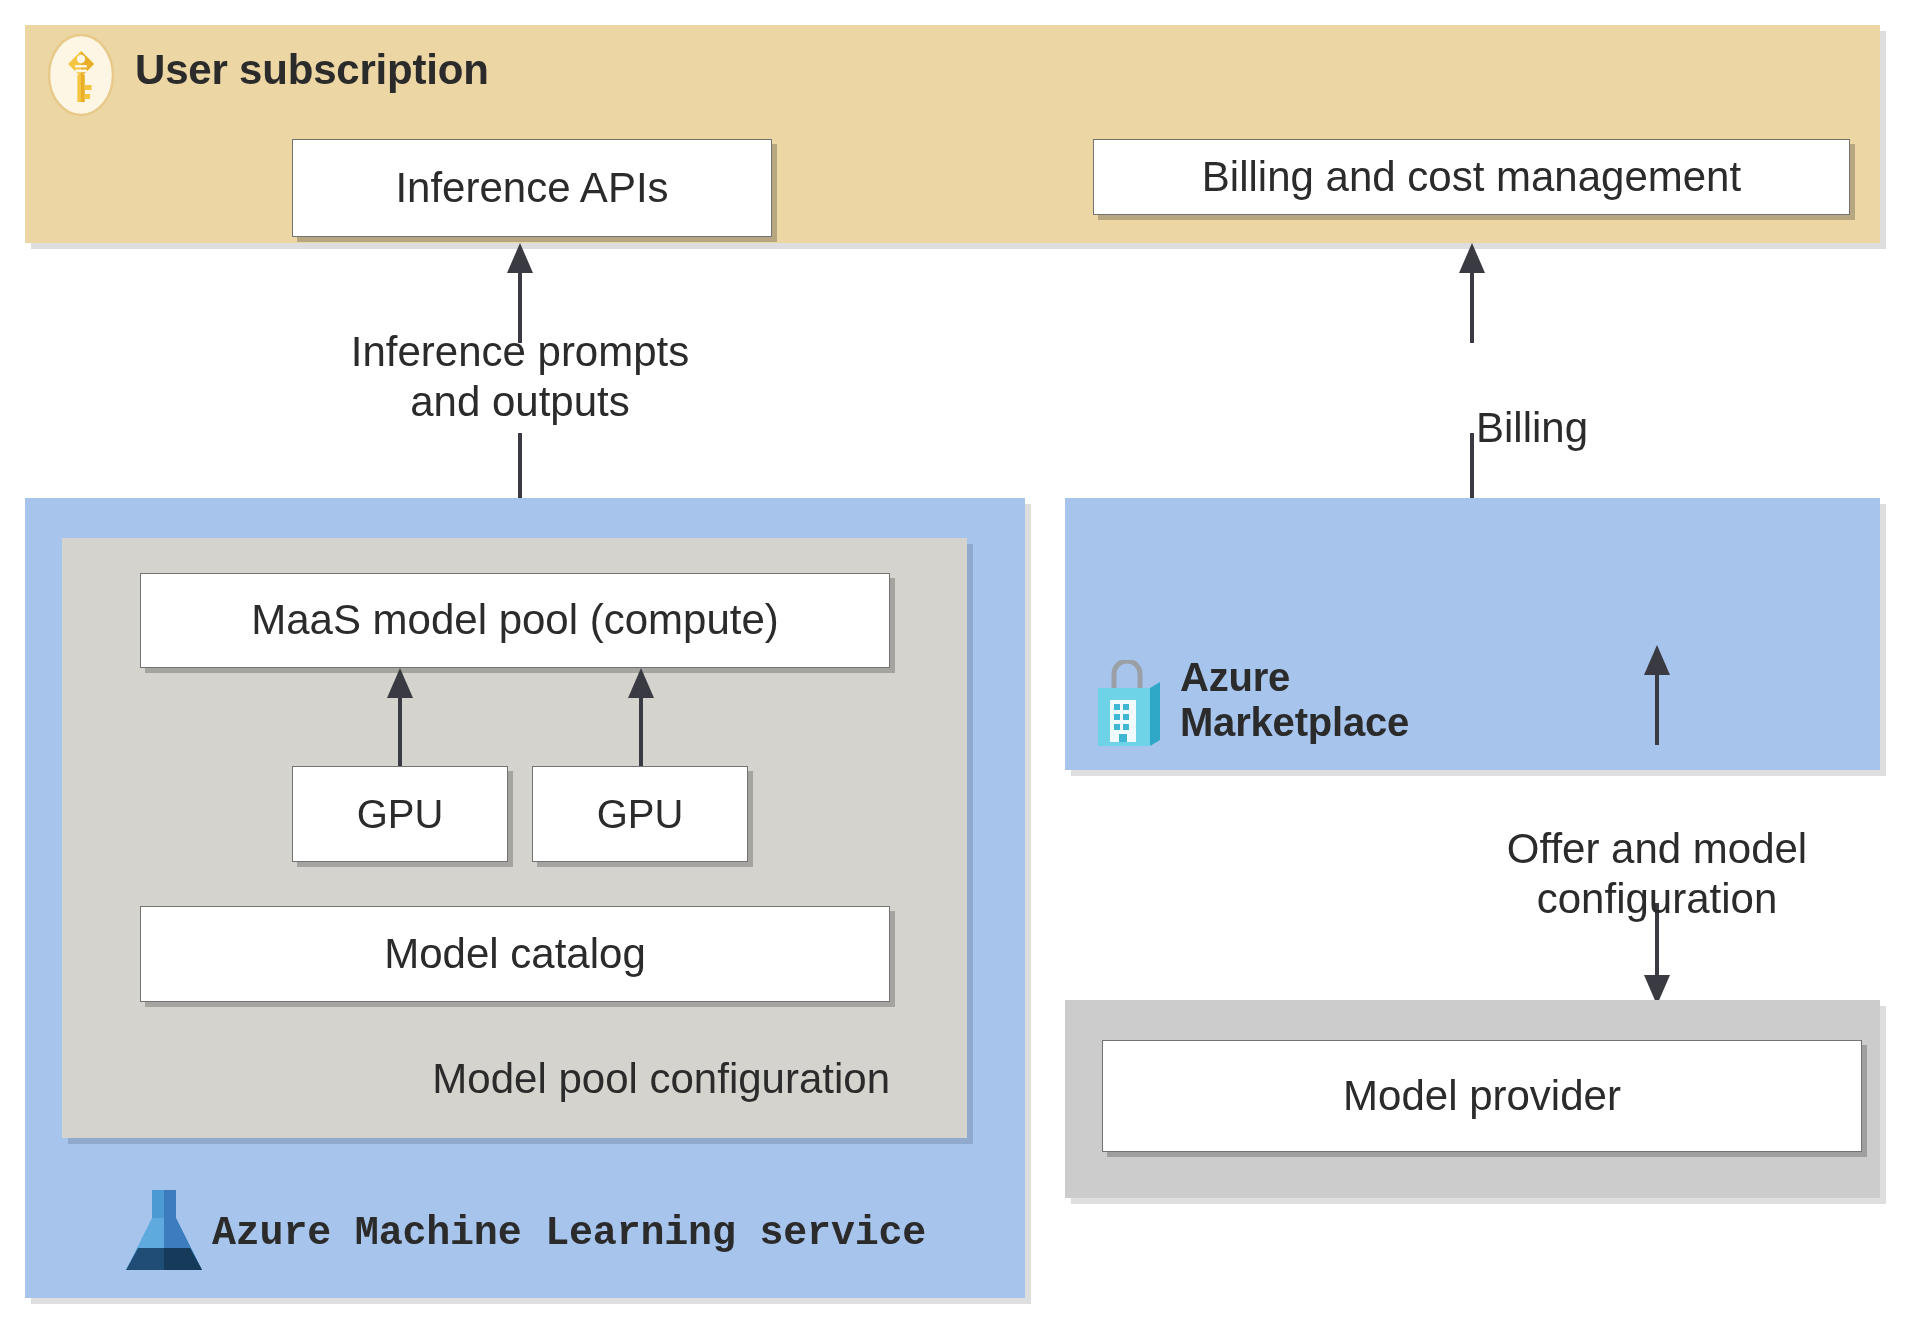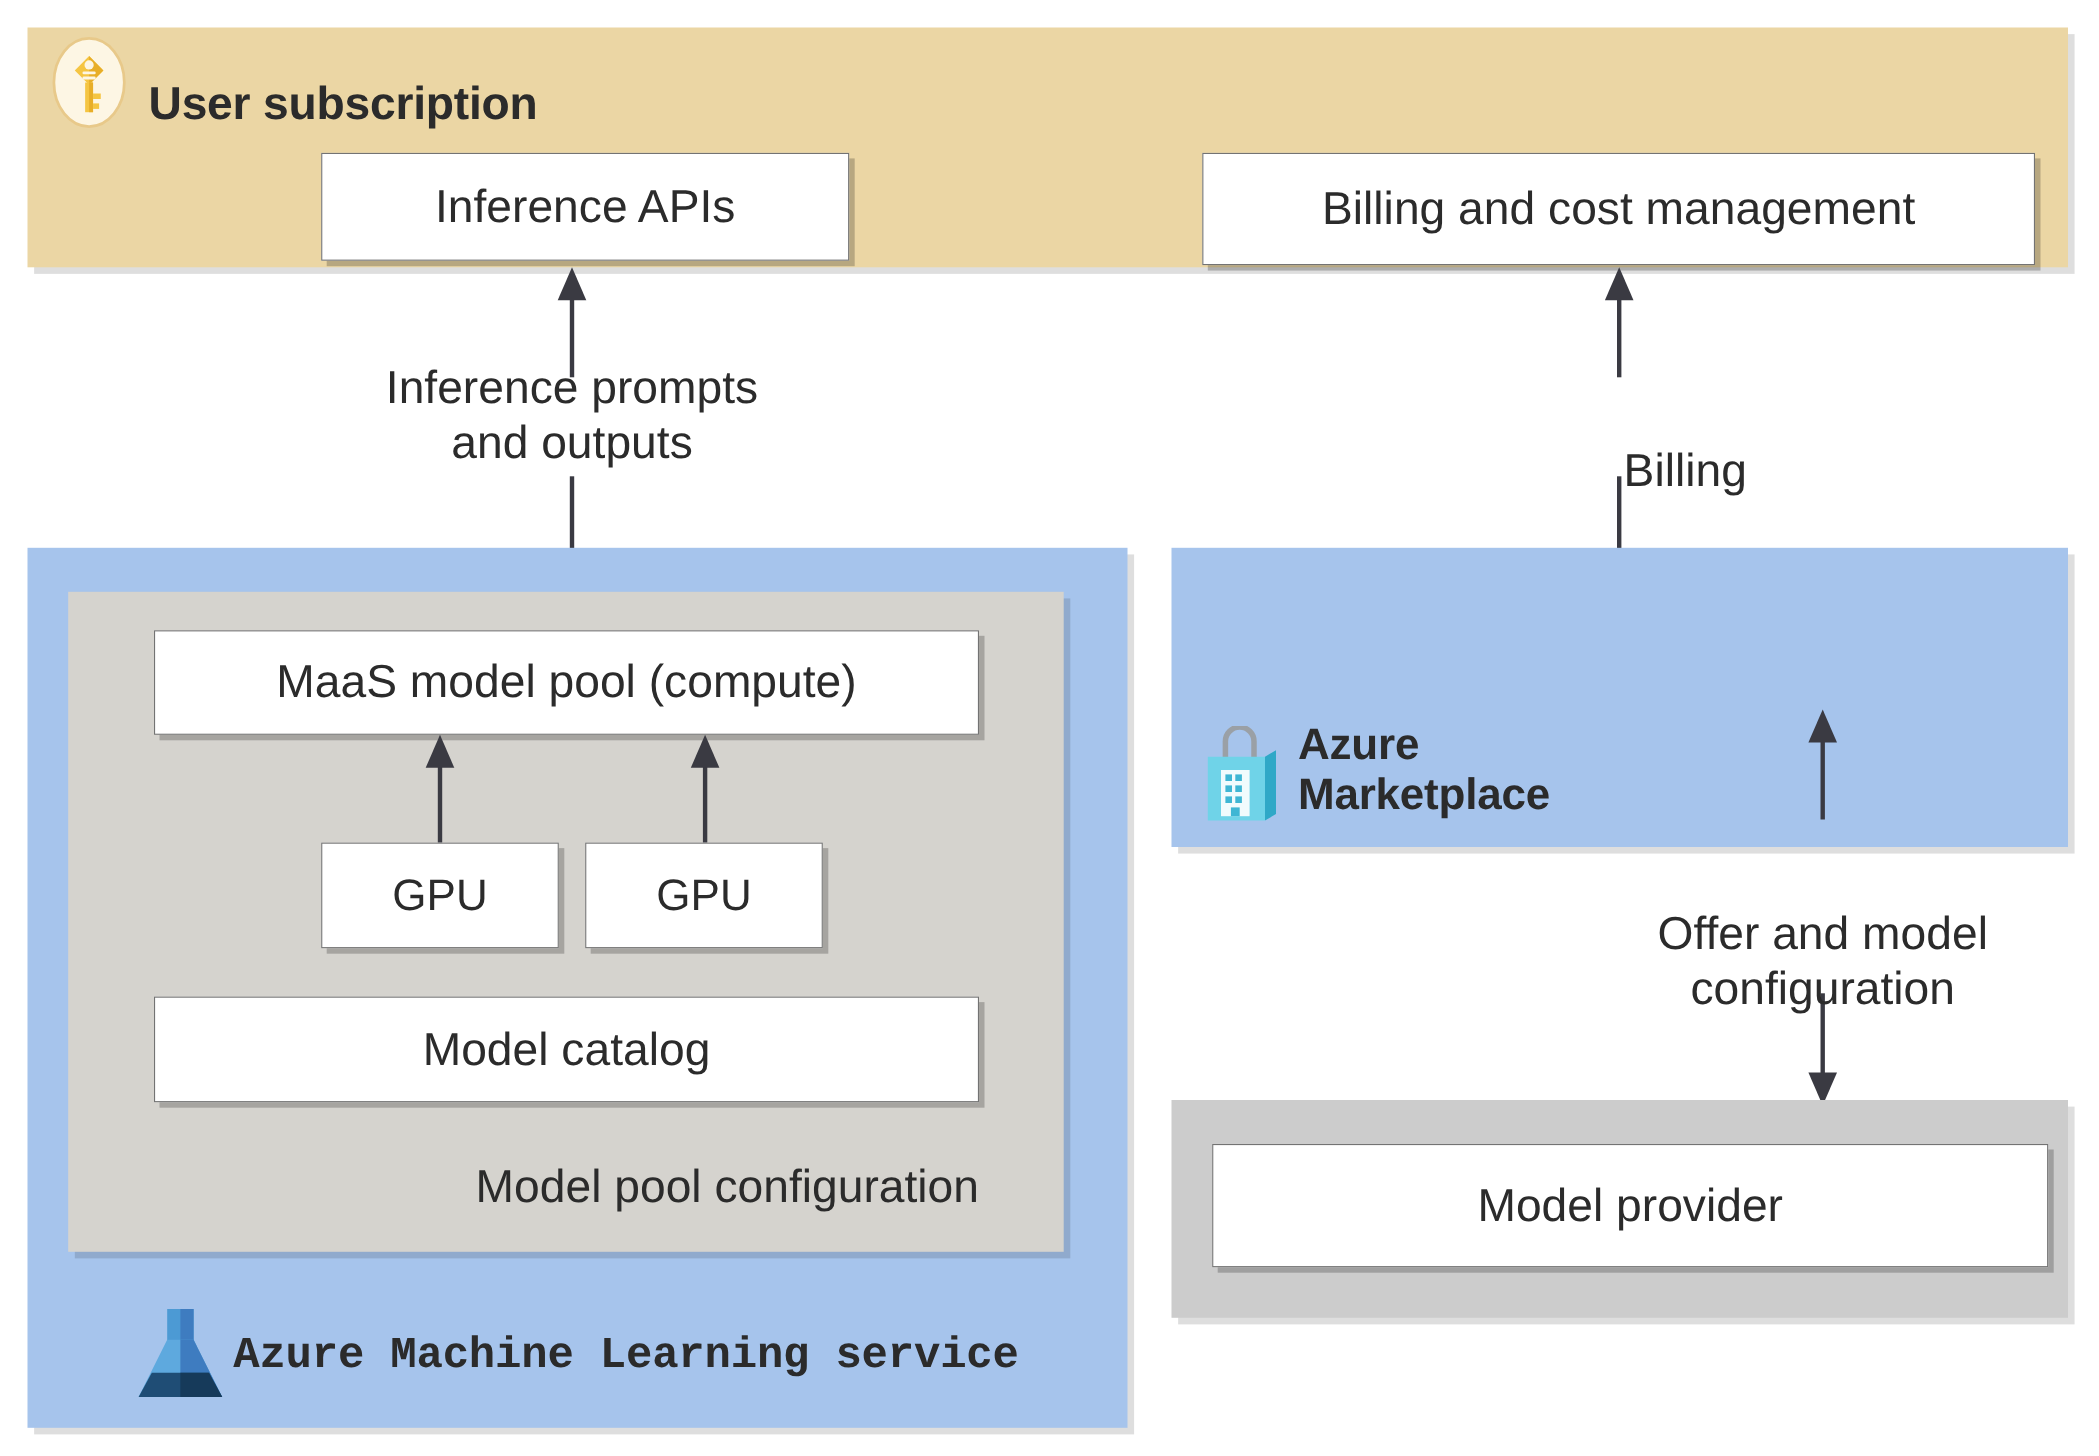--- a/index.html
+++ b/index.html
@@ -68,21 +68,20 @@
   .panel-title {
     position: absolute;
     font-weight: bold;
     color: #2b2b2b;
     letter-spacing: -0.2px;
     white-space: pre-line;
   }
   .title-user {
     font-size: 42px;
     line-height: 1.05;
-    margin-top: 24px;
   }
   .title-aml {
     font-size: 40px;
     line-height: 1.08;
   }
   .title-market {
     font-size: 40px;
     line-height: 1.12;
   }
 
@@ -137,21 +136,21 @@
         <rect x="3.6" y="13" width="7" height="5" fill="#F5C542"></rect>
         <rect x="3.6" y="22" width="5.5" height="5" fill="#F5C542"></rect>
       </g>
     </svg>
   </div>
 
   <div class="panel-title title-user" style="left:135px; top:48px;">User subscription</div>
 
   <div class="node" style="left:292px; top:139px; width:480px; height:98px;">Inference APIs</div>
 
-  <div class="node" style="left:1093px; top:139px; width:757px; height:102px;">Billing and cost management</div>
+  <div class="node" style="left:1093px; top:139px; width:757px; height:76px;">Billing and cost management</div>
 
   <svg class="arrow" style="left:497px; top:243px; width:46px; height:290px;">
 
     <line x1="23" y1="100" x2="23" y2="14" stroke="#3A3A42" stroke-width="4"></line>
     <polygon points="23,0 36,30 10,30" fill="#3A3A42"></polygon>
 
     <line x1="23" y1="190" x2="23" y2="276" stroke="#3A3A42" stroke-width="4"></line>
     <polygon points="23,290 36,260 10,260" fill="#3A3A42"></polygon>
   </svg>
 

